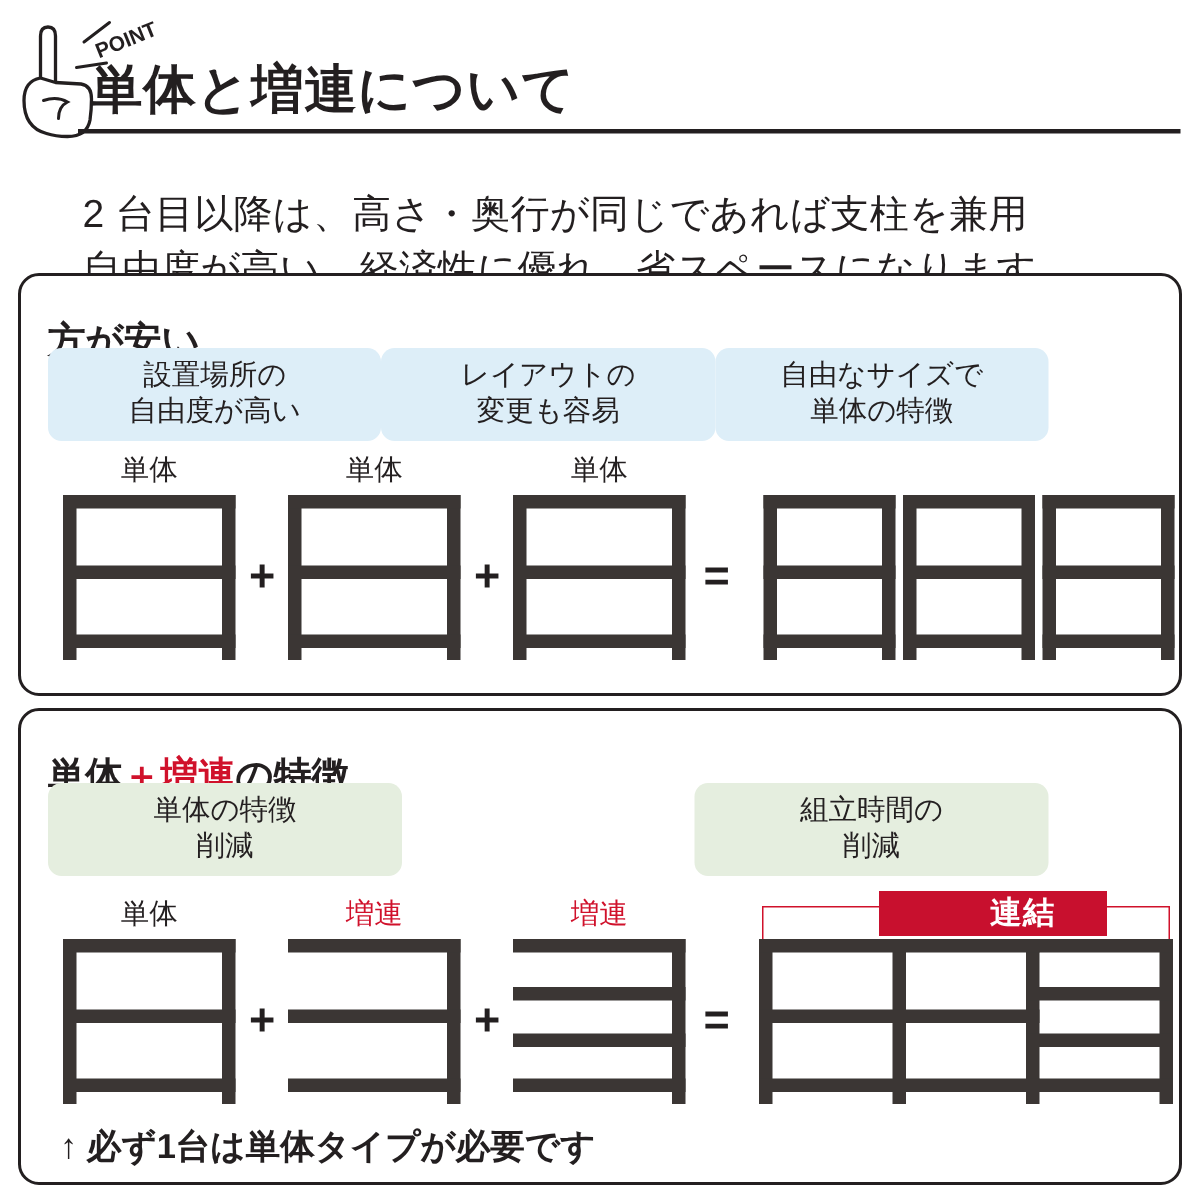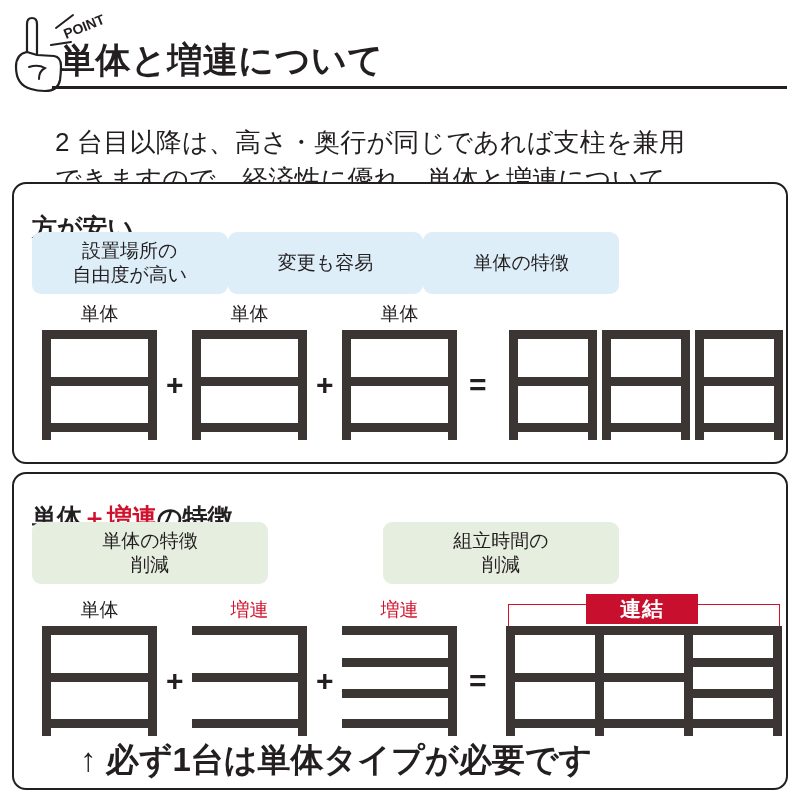--- a/index.html
+++ b/index.html
@@ -89,21 +89,21 @@
     color: #231f20;
   }
   .plus-red { color: #d0112b; }
   .red-word { color: #d0112b; }
 
   
   .badges {
     position: absolute;
     left: 18px;
     top: 48px;
-    width: 587px;
+    width: 667px;
     display: flex;
     justify-content: space-between;
   }
   .badge {
     width: 236px;
     height: 62px;
     border-radius: 9px;
     display: flex;
     flex-direction: column;
     align-items: center;
@@ -187,26 +187,25 @@
     text-align: center;
     white-space: nowrap;
     letter-spacing: 1px;
   }
 
   
   .footnote {
     position: absolute;
     left: 26px;
     bottom: 12px;
-    font-size: 33px;
-    font-weight: bold;
-    line-height: 1;
-    white-space: nowrap;
-    color: #231f20;
-    margin-left: 40px;
+    font-size: 23px;
+    font-weight: bold;
+    line-height: 1;
+    white-space: nowrap;
+    color: #231f20;
   }
 </style>
 </head>
 <body>
 
 <div id="page">
 
   <div class="header">
 
     <div class="point-icon">
@@ -222,37 +221,39 @@
         <line x1="41" y1="35" x2="61" y2="32" stroke="#231f20" stroke-width="2" stroke-linecap="round"></line>
         <text x="56" y="29" transform="rotate(-22 56 29)" font-family="Liberation Sans, sans-serif" font-size="14" font-weight="bold" fill="#231f20">POINT</text>
       </svg>
     </div>
 
     <div class="page-title">単体と増連について</div>
     <div class="title-rule"></div>
 
     <div class="lead">
       <div>2 台目以降は、高さ・奥行が同じであれば支柱を兼用</div>
-      <div>できますので、経済性に優れ、単体と増連について。</div>
+      <div>自由度が高い、経済性に優れ、省スペースになります。</div>
     </div>
   </div>
 
   <section class="panel" id="panel-single">
 
     <h2 class="panel-heading">方が安い</h2>
 
     <div class="badges">
       <div class="badge badge-blue">
         <span>設置場所の</span>
         <span>自由度が高い</span>
       </div>
       <div class="badge badge-blue">
+        <span>レイアウトの</span>
         <span>変更も容易</span>
       </div>
       <div class="badge badge-blue">
+        <span>自由なサイズで</span>
         <span>単体の特徴</span>
       </div>
     </div>
 
     <div class="diagram" id="diagram-single">
 
       <div class="unit" style="left:28px; width:115px; height:110px;">
         <div class="unit-label">単体</div>
         <div class="post" style="left:0;    top:0;  height:110px;"></div>
         <div class="post" style="right:0;   top:0;  height:110px;"></div>
@@ -356,21 +357,21 @@
         <div class="shelf" style="left:0;  top:63px; width:115px;"></div>
         <div class="shelf" style="left:0;  top:93px; width:115px;"></div>
       </div>
 
       <div class="op" style="left:455px; top:68px;">=</div>
 
       <div class="unit" style="left:492px; width:276px; height:110px;">
 
         <div class="link-callout" style="left:2px; top:-30px; width:272px; height:30px;">
           <div class="link-bracket" style="left:0; top:8px; width:272px; height:22px;"></div>
-          <div class="link-tag" style="left:78px; top:-2px; width:112px;">連結</div>
+          <div class="link-tag" style="left:78px; top:-2px; width:112px;padding-left:40px;">連結</div>
         </div>
 
         <div class="post" style="left:0;     top:0; height:110px;"></div>
         <div class="post" style="left:89px;  top:0; height:110px;"></div>
         <div class="post" style="left:178px; top:0; height:110px;"></div>
         <div class="post" style="right:0;    top:0; height:110px;"></div>
 
         <div class="shelf" style="left:0; top:0;    width:187px;"></div>
         <div class="shelf" style="left:0; top:47px; width:187px;"></div>
         <div class="shelf" style="left:0; top:93px; width:187px;"></div>

